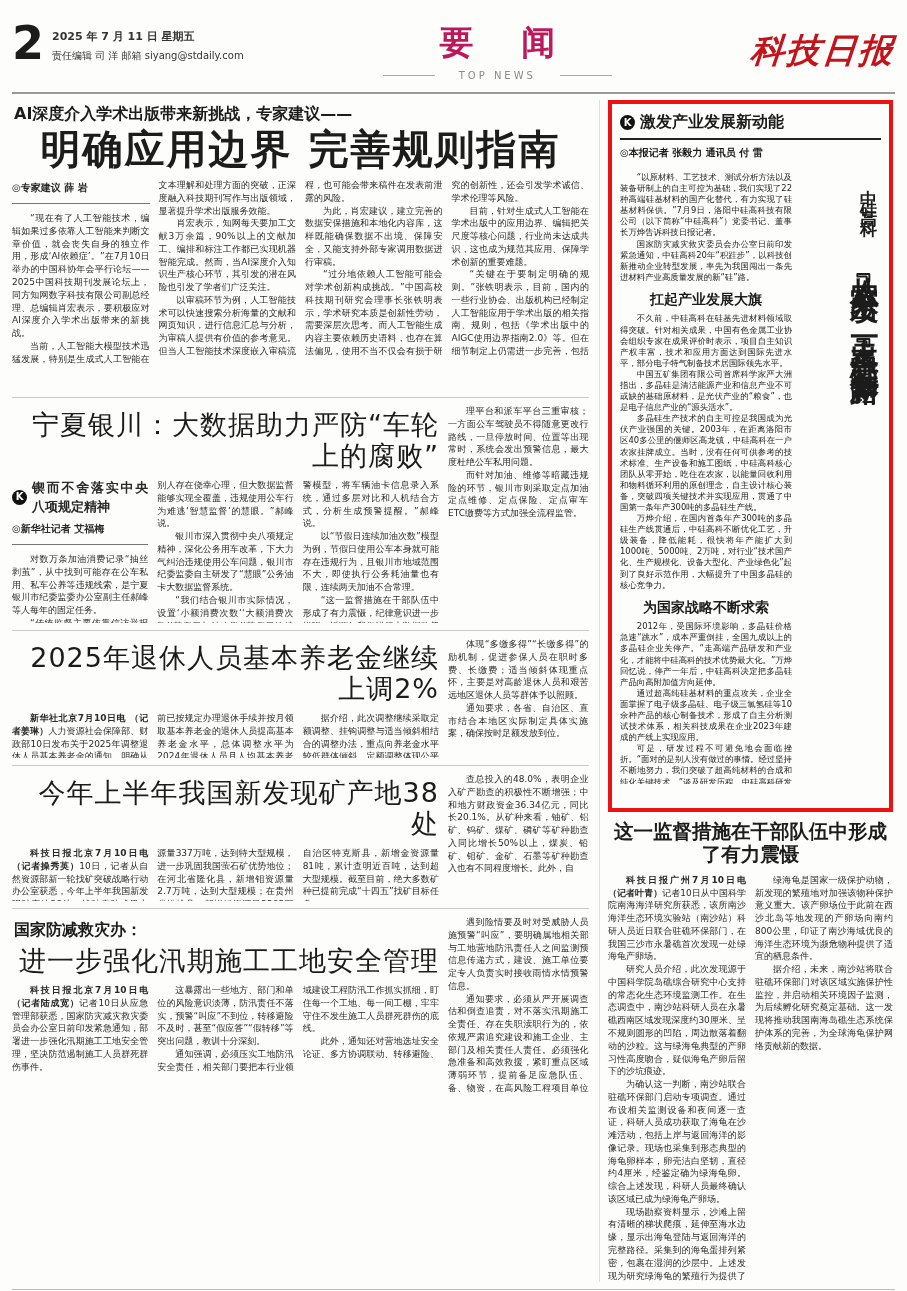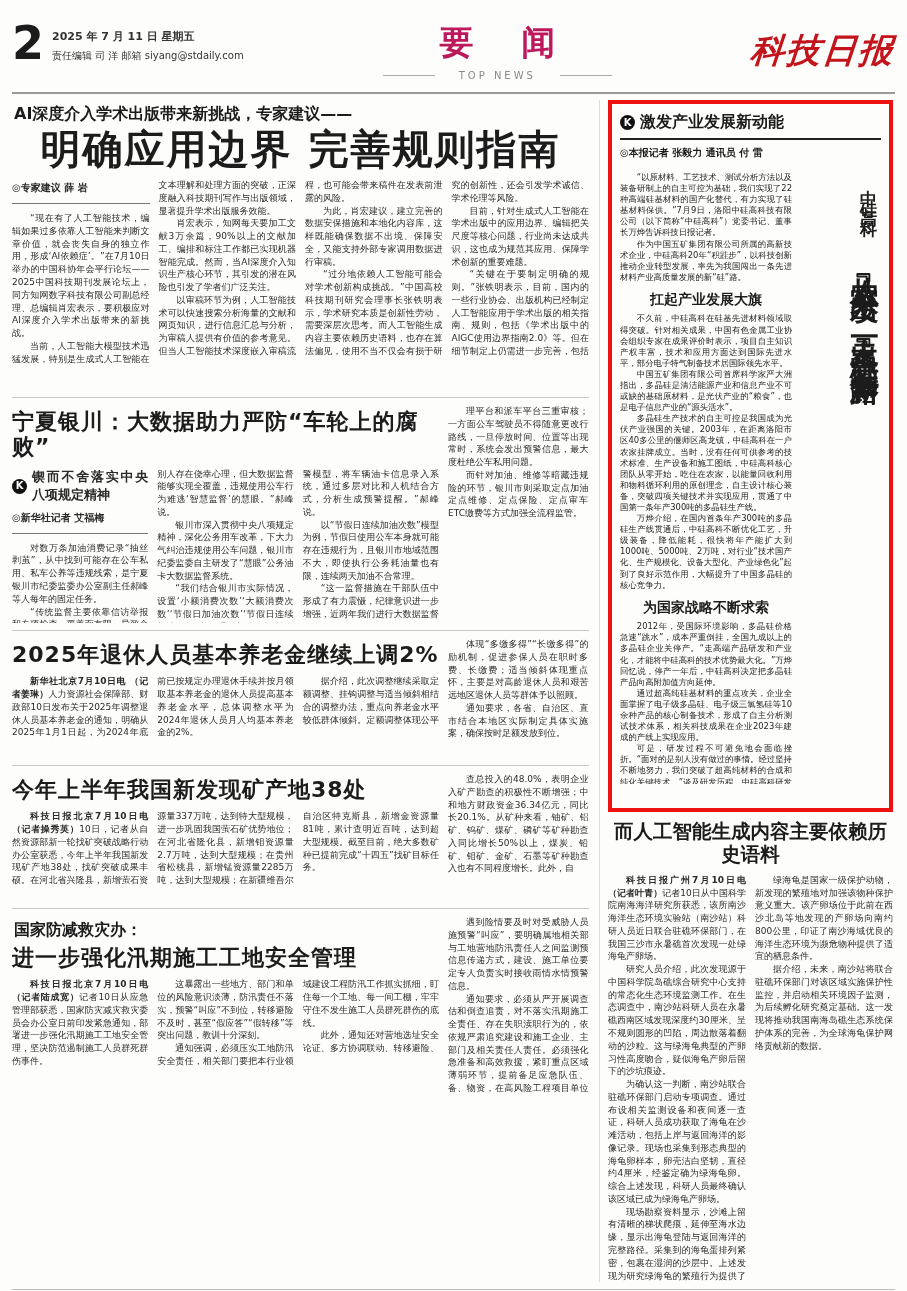--- a/index.html
+++ b/index.html
@@ -20,21 +20,21 @@
   .sectsub .ln{height:1px;background:#aaa;width:52px;}
   .masthead{font-family:"DejaVu Serif","Liberation Serif",serif;font-style:italic;font-weight:bold;
     font-size:34px;color:#c3131b;padding-top:14px;transform:skewX(-5deg);letter-spacing:2px;}
   
   .main{display:flex;gap:10px;margin-top:6px;}
   .colL{width:577px;flex:none;}
   .colR{width:294px;flex:none;border-left:1px solid #ddd;padding-left:8px;box-sizing:border-box;}
   
   .kicker{font-size:16px;font-weight:bold;margin:4px 0 2px 2px;}
   .h-big{font-size:40px;font-weight:bold;text-align:center;letter-spacing:2px;line-height:1.1;margin:2px 0 8px 0;}
-  .h-mid{font-size:22px;font-weight:bold;text-align:left;letter-spacing:1px;line-height:1.15;margin:4px 0 8px 0;}
+  .h-mid{font-size:27px;font-weight:normal;text-align:right;letter-spacing:1px;line-height:1.15;margin:4px 0 8px 0;}
   .byline{font-size:10px;font-weight:bold;margin:2px 0 8px 0;border-bottom:1px solid #777;padding-bottom:8px;}
   .badge{display:flex;align-items:center;gap:5px;font-size:13px;font-weight:bold;margin-bottom:6px;}
   .klogo{display:inline-flex;align-items:center;justify-content:center;width:15px;height:15px;border-radius:50%;
     background:#111;color:#fff;font-size:10px;font-weight:bold;flex:none;}
   .body{font-size:9px;line-height:1.42;text-align:justify;color:#2a2a2a;column-gap:9px;column-fill:auto;overflow:hidden;}
   .body p{margin:0;text-indent:2em;}
   .body b{font-weight:bold;}
   .cols4{column-count:4;}
   .cols3{column-count:3;}
   .cols2{column-count:2;}
@@ -187,41 +187,41 @@
       <div class="hibox">
         <div>
           <div class="badge">
             <span class="klogo">K</span>
             <span>激发产业发展新动能</span>
           </div>
           <div class="byline">◎本报记者 张毅力  通讯员 付 雷</div>
           <div class="si-flex">
             <div class="si-body">
                 <p>“以原材料、工艺技术、测试分析方法以及装备研制上的自主可控为基础，我们实现了22种高端硅基材料的国产化替代，有力实现了硅基材料保供。”7月9日，洛阳中硅高科技有限公司（以下简称“中硅高科”）党委书记、董事长万烨告诉科技日报记者。</p>
-                <p>作为中国五矿集团有限公司所属的高新技术企业，中硅高科20年“积跬步”，以科技创新推动企业转型发展，率先为我国闯出一条先进材料产业高质量发展的新“硅”路。</p>
+                <p>国家防灾减灾救灾委员会办公室日前印发紧急通知，中硅高科20年“积跬步”，以科技创新推动企业转型发展，率先为我国闯出一条先进材料产业高质量发展的新“硅”路。</p>
                 <div class="subhead">扛起产业发展大旗</div>
                 <p>不久前，中硅高科在硅基先进材料领域取得突破。针对相关成果，中国有色金属工业协会组织专家在成果评价时表示，项目自主知识产权丰富，技术和应用方面达到国际先进水平，部分电子特气制备技术居国际领先水平。</p>
                 <p>中国五矿集团有限公司首席科学家严大洲指出，多晶硅是清洁能源产业和信息产业不可或缺的基础原材料，是光伏产业的“粮食”，也是电子信息产业的“源头活水”。</p>
                 <p>多晶硅生产技术的自主可控是我国成为光伏产业强国的关键。2003年，在距离洛阳市区40多公里的偃师区高龙镇，中硅高科在一户农家挂牌成立。当时，没有任何可供参考的技术标准、生产设备和施工图纸，中硅高科核心团队从零开始，吃住在农家，以能量回收利用和物料循环利用的原创理念，自主设计核心装备，突破四项关键技术并实现应用，贯通了中国第一条年产300吨的多晶硅生产线。</p>
                 <p>万烨介绍，在国内首条年产300吨的多晶硅生产线贯通后，中硅高科不断优化工艺，升级装备，降低能耗，很快将年产能扩大到1000吨、5000吨、2万吨，对行业“技术国产化、生产规模化、设备大型化、产业绿色化”起到了良好示范作用，大幅提升了中国多晶硅的核心竞争力。</p>
                 <div class="subhead">为国家战略不断求索</div>
                 <p>2012年，受国际环境影响，多晶硅价格急速“跳水”，成本严重倒挂，全国九成以上的多晶硅企业关停产。“走高端产品研发和产业化，才能将中硅高科的技术优势最大化。”万烨回忆说，停产一年后，中硅高科决定把多晶硅产品向高附加值方向延伸。</p>
                 <p>通过超高纯硅基材料的重点攻关，企业全面掌握了电子级多晶硅、电子级三氯氢硅等10余种产品的核心制备技术，形成了自主分析测试技术体系，相关科技成果在企业2023年建成的产线上实现应用。</p>
                 <p>可是，研发过程不可避免地会面临挫折。“面对的是别人没有做过的事情。经过坚持不断地努力，我们突破了超高纯材料的合成和纯化关键技术。”谈及研发历程，中硅高科研发人员感慨地说。</p>
               </div>
             <div class="vtitle">
               <div class="vt-small">中硅高科：</div>
               <div class="vt-big">从农家『出发』，走出一条『硅』基创新路</div>
             </div>
           </div>
         </div>
       </div>
 
       <div style="height:470px;overflow:hidden;">
-        <div class="h-small">而人工智能生成内容主要依赖历史语料</div>
+        <div class="h-small">这一监督措施在干部队伍中形成了有力震慑</div>
         <div class="body cols2" style="height:424px;">
             <p><b>科技日报广州7月10日电 （记者叶青）</b>记者10日从中国科学院南海海洋研究所获悉，该所南沙海洋生态环境实验站（南沙站）科研人员近日联合驻礁环保部门，在我国三沙市永暑礁首次发现一处绿海龟产卵场。</p>
             <p>研究人员介绍，此次发现源于中国科学院岛礁综合研究中心支持的常态化生态环境监测工作。在生态调查中，南沙站科研人员在永暑礁西南区域发现深度约30厘米、呈不规则圆形的凹陷，周边散落着翻动的沙粒。这与绿海龟典型的产卵习性高度吻合，疑似海龟产卵后留下的沙坑痕迹。</p>
             <p>为确认这一判断，南沙站联合驻礁环保部门启动专项调查。通过布设相关监测设备和夜间逐一查证，科研人员成功获取了海龟在沙滩活动，包括上岸与返回海洋的影像记录。现场也采集到形态典型的海龟卵样本，卵壳洁白坚韧，直径约4厘米，经鉴定确为绿海龟卵。综合上述发现，科研人员最终确认该区域已成为绿海龟产卵场。</p>
             <p>现场勘察资料显示，沙滩上留有清晰的梯状爬痕，延伸至海水边缘，显示出海龟登陆与返回海洋的完整路径。采集到的海龟蛋排列紧密，包裹在湿润的沙层中。上述发现为研究绿海龟的繁殖行为提供了珍贵素材。</p>
             <p>绿海龟是国家一级保护动物，新发现的繁殖地对加强该物种保护意义重大。该产卵场位于此前在西沙北岛等地发现的产卵场向南约800公里，印证了南沙海域优良的海洋生态环境为濒危物种提供了适宜的栖息条件。</p>
             <p>据介绍，未来，南沙站将联合驻礁环保部门对该区域实施保护性监控，并启动相关环境因子监测，为后续孵化研究奠定基础。这一发现将推动我国南海岛礁生态系统保护体系的完善，为全球海龟保护网络贡献新的数据。</p>
           </div>
       </div>
 

